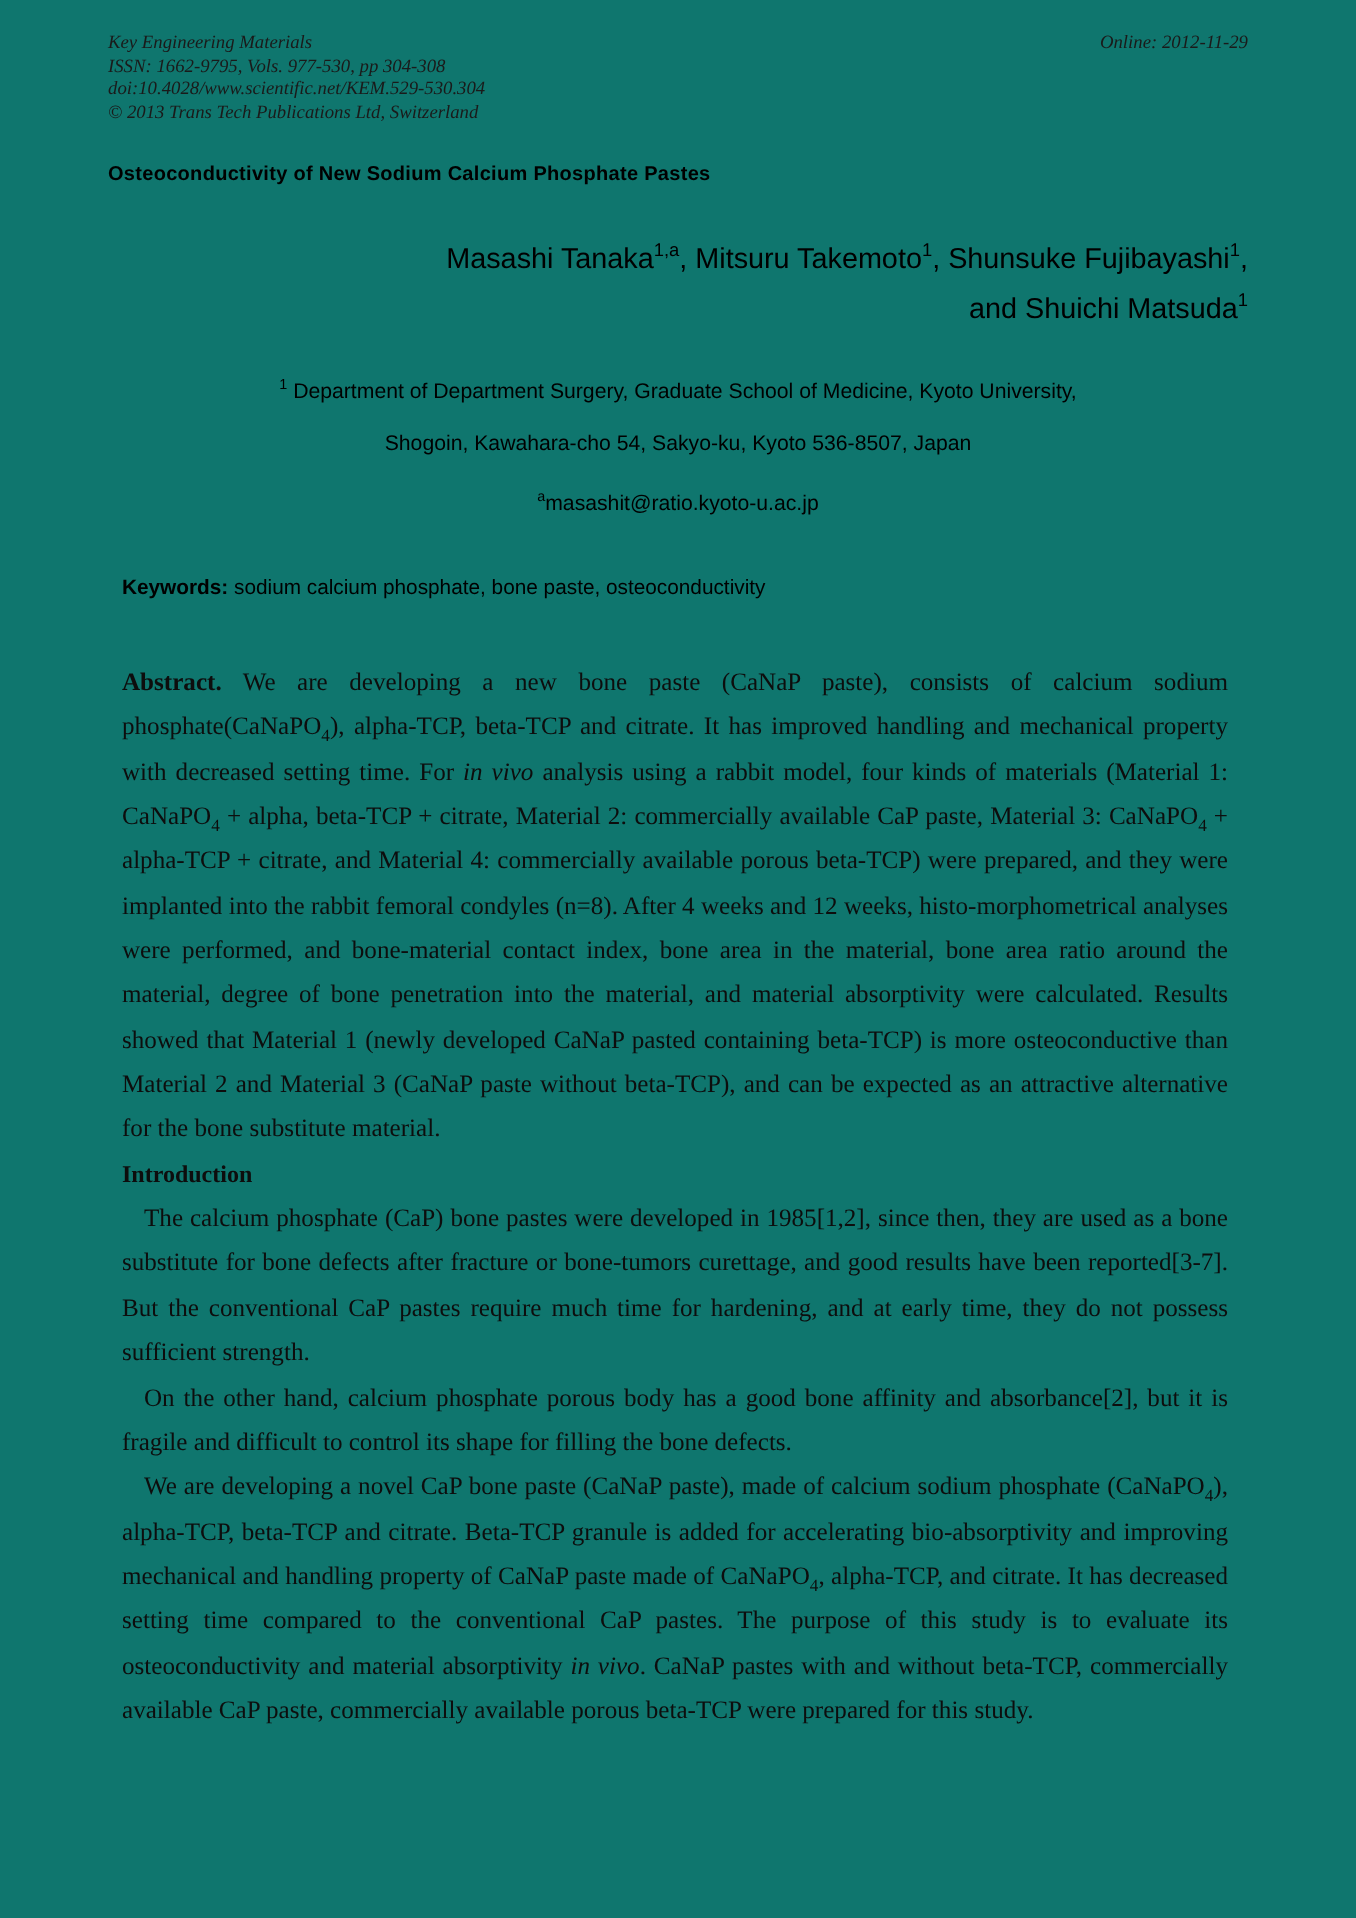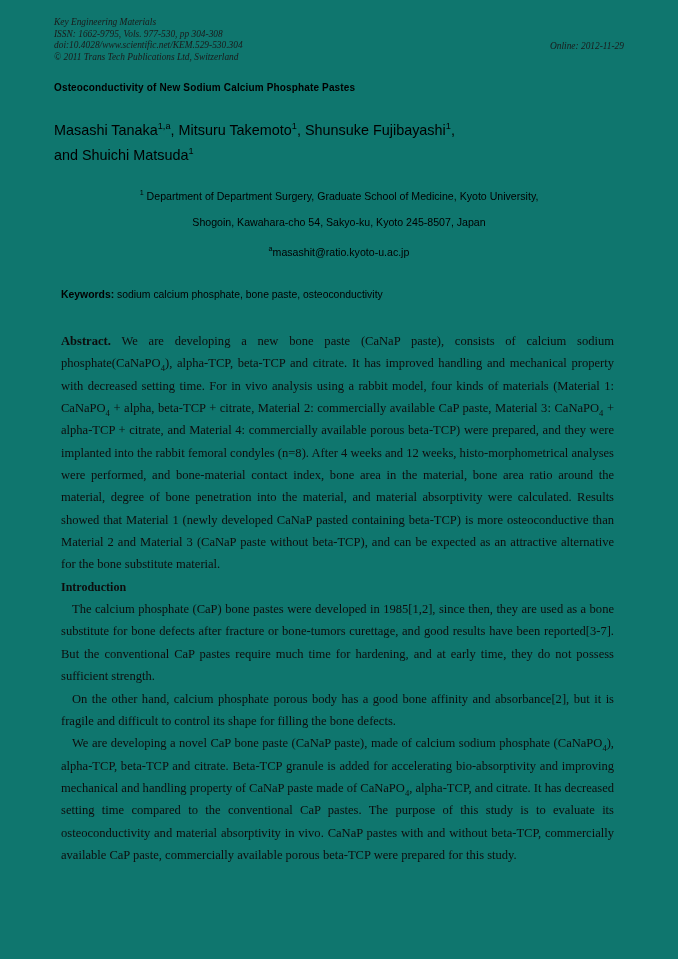--- a/index.html
+++ b/index.html
@@ -46,21 +46,20 @@
   }
   .masthead-left div { white-space: nowrap; }
   .masthead-right {
     font-family: "Liberation Serif", serif;
     font-style: italic;
     font-size: 9.4px;
     line-height: 11.6px;
     color: #1a1a1a;
     white-space: nowrap;
     padding-top: 0px;
-    margin-top: 24px;
   }
 
   
   .title {
     position: absolute;
     left: 54px;
     top: 82px;
     width: 570px;
     text-align: left;
     font-family: "Liberation Sans", sans-serif;
@@ -69,21 +68,21 @@
     letter-spacing: 0.15px;
     color: #000000;
   }
 
   
   .authors {
     position: absolute;
     left: 54px;
     top: 118px;
     width: 570px;
-    text-align: left;
+    text-align: right;
     font-family: "Liberation Sans", sans-serif;
     font-size: 14.4px;
     line-height: 25px;
     color: #000000;
   }
   .authors sup {
     font-size: 9.2px;
     vertical-align: super;
     line-height: 0;
   }
@@ -163,56 +162,56 @@
   .section-head {
     font-weight: bold;
     font-size: 12px;
     margin-top: 23px;
     margin-bottom: 0;
     text-align: left;
   }
   .indent-para {
     text-indent: 11px;
   }
-  .it { }
+  .it { font-style: italic; }
   sub {
     font-size: 8.6px;
     vertical-align: sub;
     line-height: 0;
   }
 </style>
 </head>
 <body>
 
 <div class="page">
 
   <div class="masthead">
     <div class="masthead-row">
       <div class="masthead-left">
         <div>Key Engineering Materials</div>
         <div>ISSN: 1662-9795, Vols. 977-530, pp 304-308</div>
         <div>doi:10.4028/www.scientific.net/KEM.529-530.304</div>
-        <div>© 2011 Trans Tech Publications Ltd, Switzerland</div>
+        <div>© 2013 Trans Tech Publications Ltd, Switzerland</div>
       </div>
       <div class="masthead-right">Online: 2012-11-29</div>
     </div>
   </div>
 
   <div class="title">Osteoconductivity of New Sodium Calcium Phosphate Pastes</div>
 
   <div class="authors">
     <span>Masashi Tanaka</span><sup>1,a</sup><span>, Mitsuru Takemoto</span><sup>1</sup><span>, Shunsuke Fujibayashi</span><sup>1</sup><span>,</span>
     <br>
     <span>and Shuichi Matsuda</span><sup>1</sup>
   </div>
 
   <div class="affiliation">
     <sup>1</sup><span> Department of Department Surgery, Graduate School of Medicine, Kyoto University,</span>
     <br>
-    <span>Shogoin, Kawahara-cho 54, Sakyo-ku, Kyoto 245-8507, Japan</span>
+    <span>Shogoin, Kawahara-cho 54, Sakyo-ku, Kyoto 536-8507, Japan</span>
   </div>
 
   <div class="email">
     <sup>a</sup><span>masashit@ratio.kyoto-u.ac.jp</span>
   </div>
 
   <div class="keywords">
     <span class="kw-label">Keywords:</span><span> sodium calcium phosphate, bone paste, osteoconductivity</span>
   </div>
 

